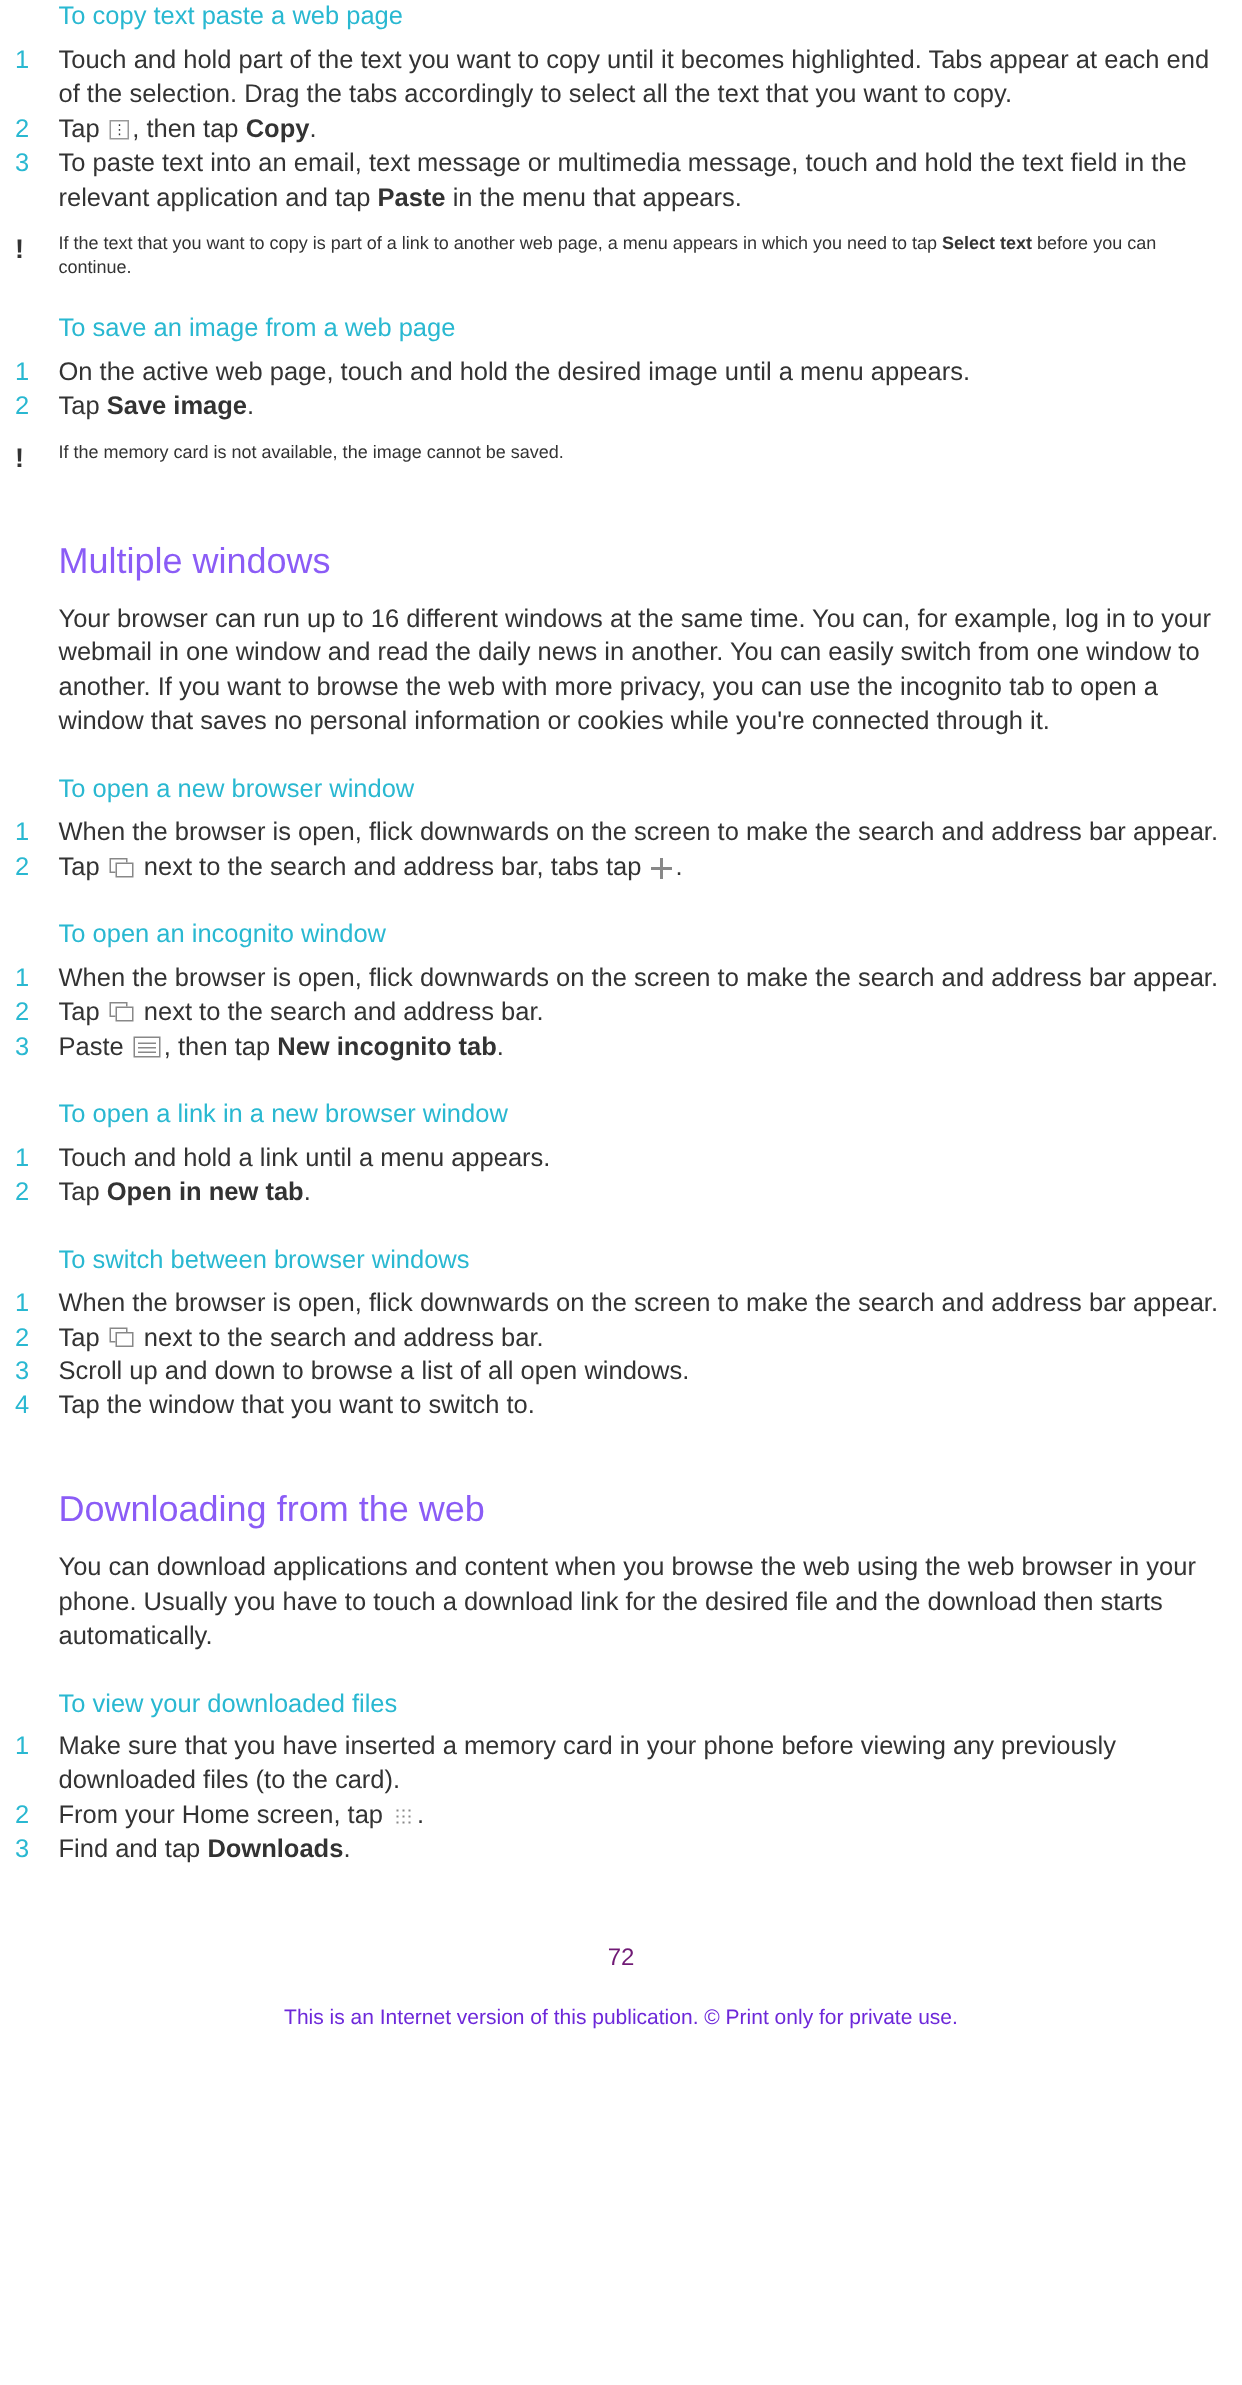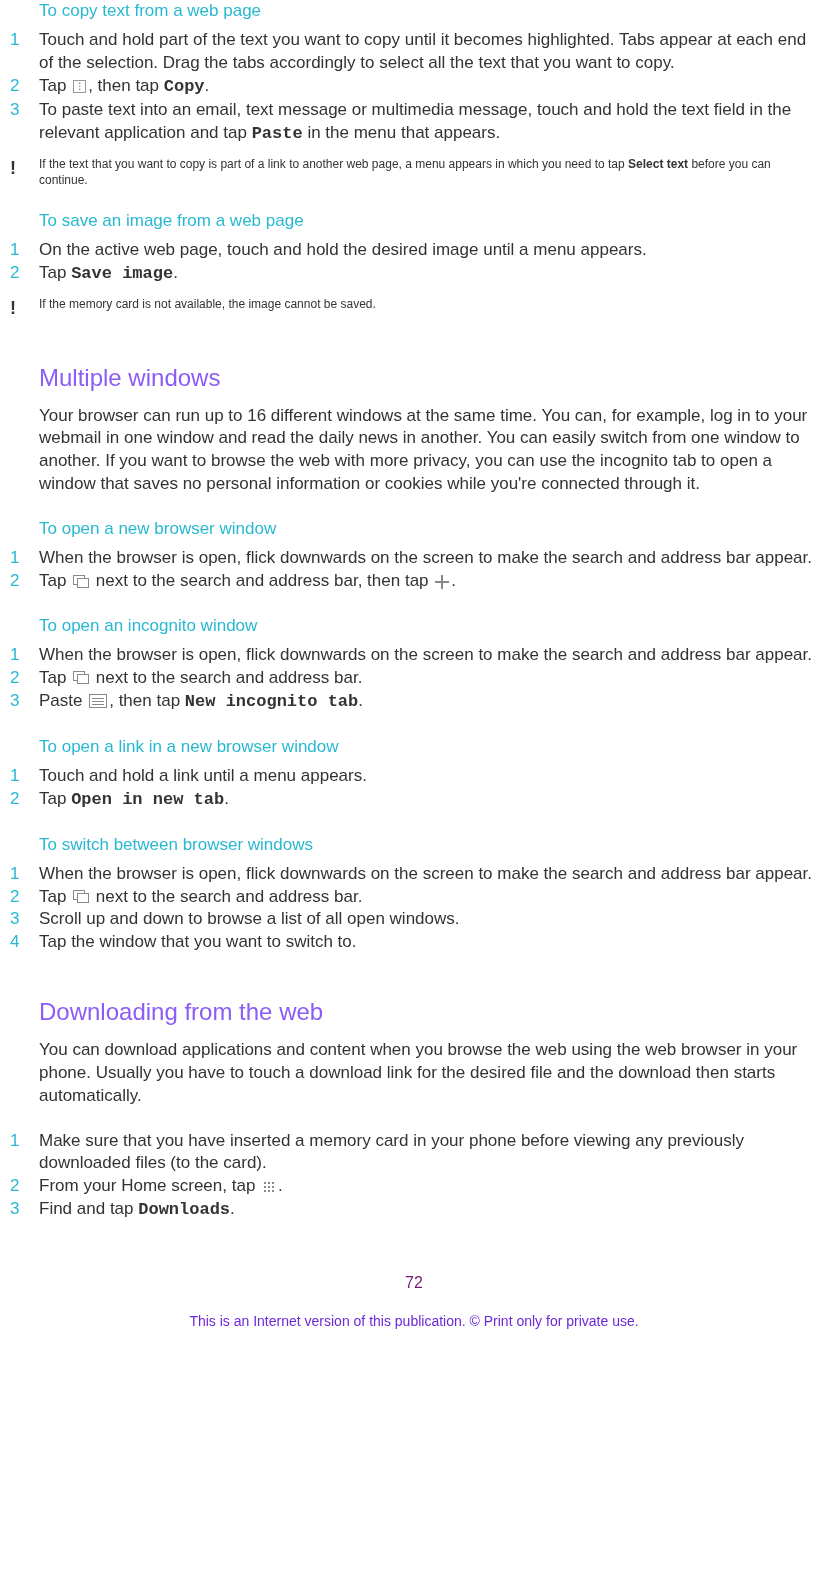--- a/index.html
+++ b/index.html
@@ -41,21 +41,20 @@
       color: #29b8d1;
       width: 29px;
       flex-shrink: 0;
       font-weight: normal;
     }
     .step-text {
       flex: 1;
     }
     .step-text b {
       font-weight: bold;
-      font-family: Liberation Mono, monospace;
     }
     .note-row {
       display: flex;
       margin-top: 10px;
       margin-bottom: 14px;
     }
     .note-icon {
       width: 29px;
       flex-shrink: 0;
       font-weight: bold;
@@ -179,21 +178,21 @@
       margin-bottom: 20px;
     }
     .spacer-med {
       height: 20px;
     }
   </style>
 </head>
 <body>
 
 <div class="block">
-  <div class="heading-cyan">To copy text from a web page</div>
+  <div class="heading-cyan">To copy text paste a web page</div>
   <div class="step-row">
     <div class="step-num">1</div>
     <div class="step-text">Touch and hold part of the text you want to copy until it becomes highlighted. Tabs appear at each end of the selection. Drag the tabs accordingly to select all the text that you want to copy.</div>
   </div>
   <div class="step-row">
     <div class="step-num">2</div>
     <div class="step-text">
       <span>Tap </span><span class="icon-box">⋮</span><span>, then tap </span><b>Copy</b><span>.</span>
     </div>
   </div>
@@ -238,21 +237,21 @@
 
 <div class="block">
   <div class="heading-cyan">To open a new browser window</div>
   <div class="step-row">
     <div class="step-num">1</div>
     <div class="step-text">When the browser is open, flick downwards on the screen to make the search and address bar appear.</div>
   </div>
   <div class="step-row">
     <div class="step-num">2</div>
     <div class="step-text">
-      <span>Tap </span><span class="icon-tabs"></span><span> next to the search and address bar, then tap </span><span class="icon-plus"></span><span>.</span>
+      <span>Tap </span><span class="icon-tabs"></span><span> next to the search and address bar, tabs tap </span><span class="icon-plus"></span><span>.</span>
     </div>
   </div>
 </div>
 
 <div class="block">
   <div class="heading-cyan">To open an incognito window</div>
   <div class="step-row">
     <div class="step-num">1</div>
     <div class="step-text">When the browser is open, flick downwards on the screen to make the search and address bar appear.</div>
   </div>
@@ -307,20 +306,21 @@
 </div>
 
 <div class="spacer-med"></div>
 
 <div class="block">
   <div class="section-heading">Downloading from the web</div>
   <div class="intro-text">You can download applications and content when you browse the web using the web browser in your phone. Usually you have to touch a download link for the desired file and the download then starts automatically.</div>
 </div>
 
 <div class="block">
+  <div class="heading-cyan">To view your downloaded files</div>
   <div class="step-row">
     <div class="step-num">1</div>
     <div class="step-text">Make sure that you have inserted a memory card in your phone before viewing any previously downloaded files (to the card).</div>
   </div>
   <div class="step-row">
     <div class="step-num">2</div>
     <div class="step-text">
       <span>From your Home screen, tap </span><span class="icon-grid"></span><span>.</span>
     </div>
   </div>

